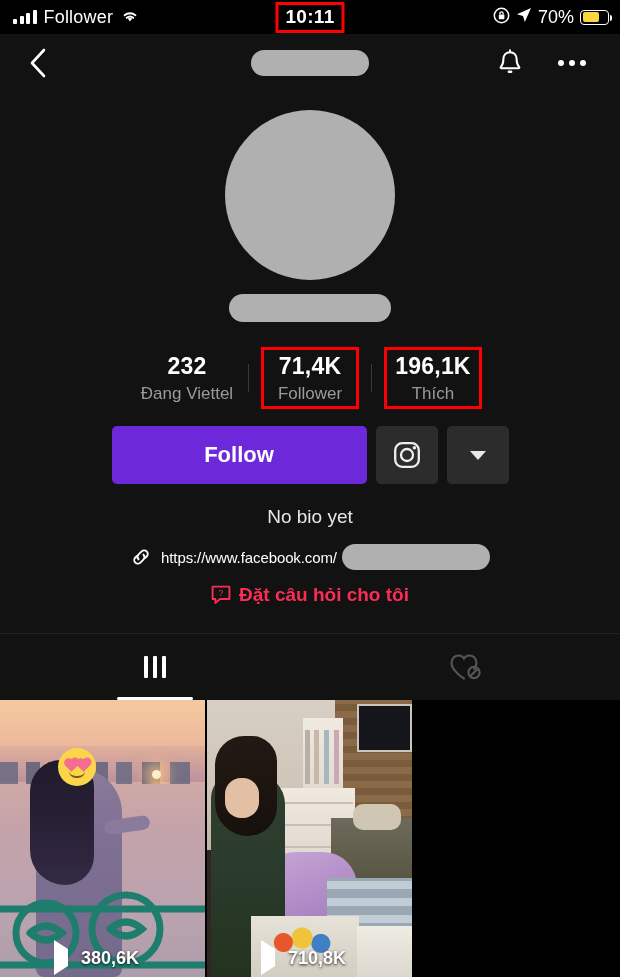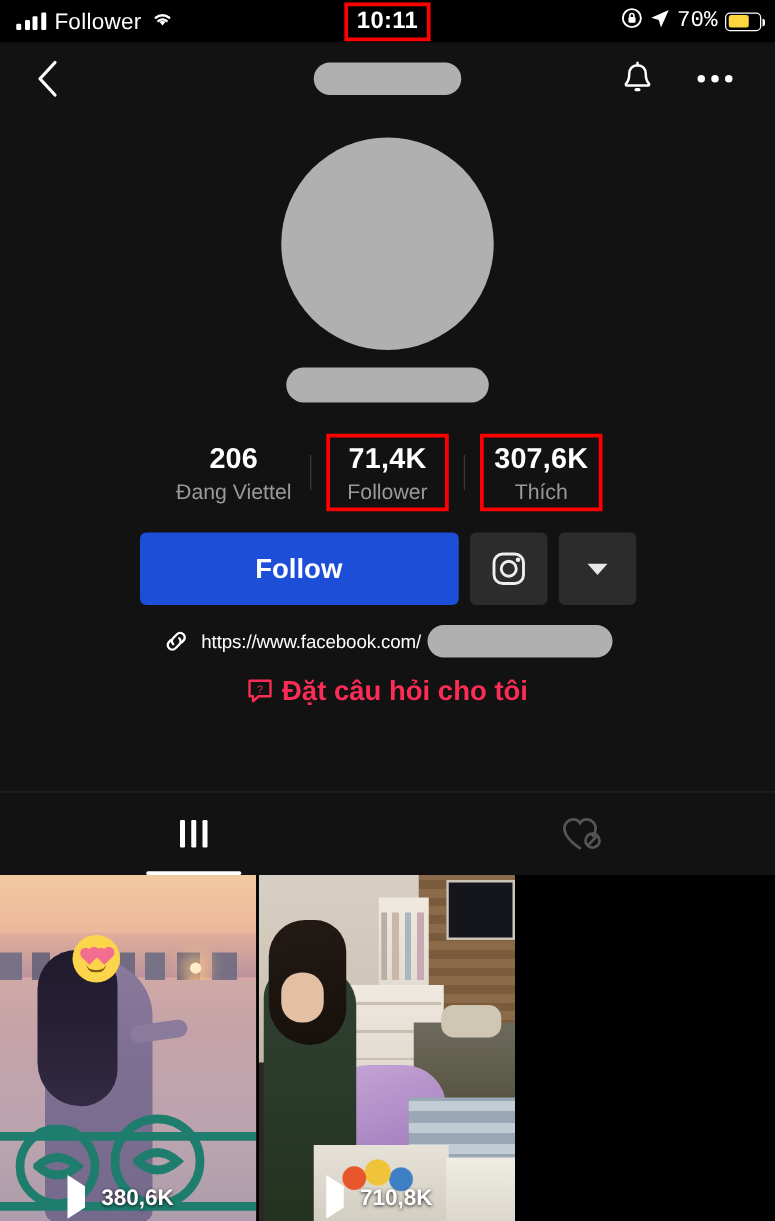--- a/index.html
+++ b/index.html
@@ -27,21 +27,21 @@
     position:absolute; left:50%; top:2px; transform:translateX(-50%);
     display:flex; align-items:center; justify-content:center;
   }
   .time-box{
     border:3px solid #f00; padding:1px 7px 2px 7px;
     display:flex; align-items:center; justify-content:center;
   }
   .time-txt{ font-size:19px; font-weight:bold; color:#fff; letter-spacing:.3px; }
   .sb-right{
     position:absolute; right:11px; top:0; height:34px;
-    display:flex; align-items:center; gap:6px;font-family:Liberation Mono, monospace;
+    display:flex; align-items:center; gap:6px;
   }
   .sb-pct{ font-size:18px; color:#fff; }
   .battery{
     width:29px; height:15px; border:1.6px solid #fff; border-radius:4px;
     position:relative; display:flex; align-items:center; padding:1.6px;
   }
   .battery:after{
     content:""; position:absolute; right:-4px; top:4px;
     width:2.4px; height:6px; background:#fff; border-radius:0 2px 2px 0;
   }
@@ -113,21 +113,21 @@
   .linkrow{
     margin-top:16px; display:flex; align-items:center; justify-content:center; gap:9px;
     cursor:pointer;
   }
   .link-txt{ font-size:15px; color:#fff; letter-spacing:-.1px; }
   .link-redact{ width:148px; height:26px; background:#b0b0b0; border-radius:13px; margin-left:-4px; }
   .qrow{
     margin-top:14px; display:flex; align-items:center; justify-content:center; gap:8px;
     cursor:pointer;
   }
-  .q-txt{ font-size:22px; font-weight:bold; }
+  .q-txt{ font-size:19px; font-weight:bold; }
 
   
   .tabs{
     position:absolute; left:0; top:633px; width:620px; height:67px;
     display:flex; background:#121212; border-top:1px solid #242424;
   }
   .tab{ flex:1; display:flex; align-items:center; justify-content:center;
     position:relative; cursor:pointer; }
   .tab-underline{
     position:absolute; bottom:0; left:50%; transform:translateX(-50%);
@@ -443,49 +443,50 @@
       <i></i>
   </div>
 </div>
 
 <div class="profile">
   <div class="avatar"></div>
   <div class="name-pill"></div>
 
   <div class="stats">
     <div class="stat">
-      <span class="stat-num">206</span>
+      <span class="stat-num">232</span>
       <span class="stat-lbl">Đang Viettel</span>
     </div>
     <div class="stat-div"></div>
     <div class="stat boxed">
       <span class="stat-num">71,4K</span>
       <span class="stat-lbl">Follower</span>
     </div>
     <div class="stat-div"></div>
     <div class="stat boxed">
-      <span class="stat-num">307,6K</span>
+      <span class="stat-num">196,1K</span>
       <span class="stat-lbl">Thích</span>
     </div>
   </div>
 
   <div class="actions">
-    <button class="btn-follow" style="background:#1d4ed8">Follow</button>
+    <button class="btn-follow" style="background:#6d28d9">Follow</button>
     <div class="btn-sq">
       <svg width="30" height="30" viewBox="0 0 30 30">
         <rect x="3.2" y="3.2" width="23.6" height="23.6" rx="7" stroke="#eee" stroke-width="2.3" fill="none"></rect>
         <circle cx="15" cy="15" r="6" stroke="#eee" stroke-width="2.3" fill="none"></circle>
         <circle cx="22.4" cy="7.8" r="1.8" fill="#eee"></circle>
       </svg>
     </div>
     <div class="btn-sq">
       <span class="caret"></span>
     </div>
   </div>
 
+  <div class="bio">No bio yet</div>
 
   <div class="linkrow">
     <svg width="22" height="22" viewBox="0 0 22 22">
       <path d="M8.6 13.4a3.6 3.6 0 0 1 0-5l3-3a3.6 3.6 0 0 1 5.1 5.1l-1.4 1.4" stroke="#fff" stroke-width="1.9" fill="none" stroke-linecap="round"></path>
       <path d="M13.4 8.6a3.6 3.6 0 0 1 0 5l-3 3a3.6 3.6 0 0 1-5.1-5.1l1.4-1.4" stroke="#fff" stroke-width="1.9" fill="none" stroke-linecap="round"></path>
     </svg>
     <span class="link-txt">https://www.facebook.com/</span>
     <span class="link-redact"></span>
   </div>
 

